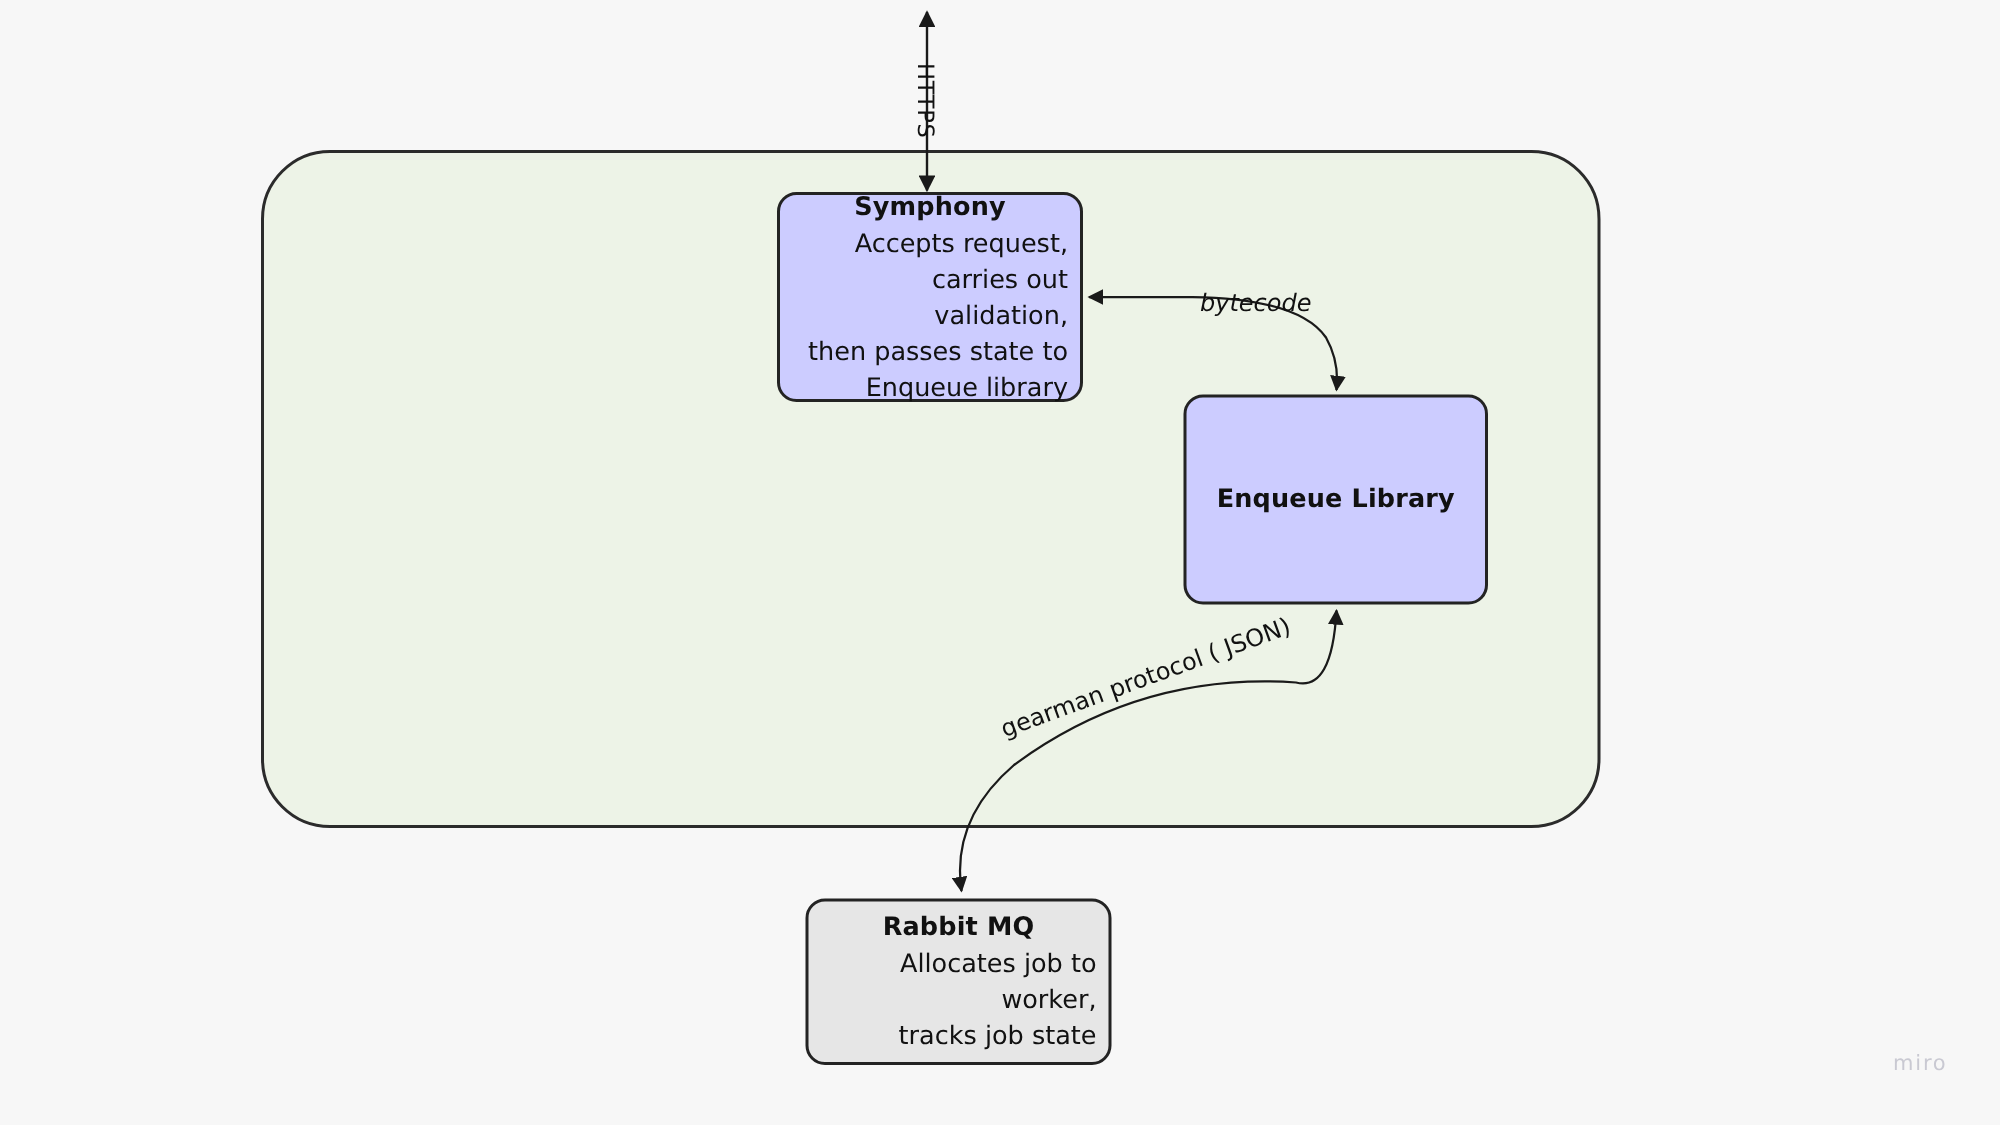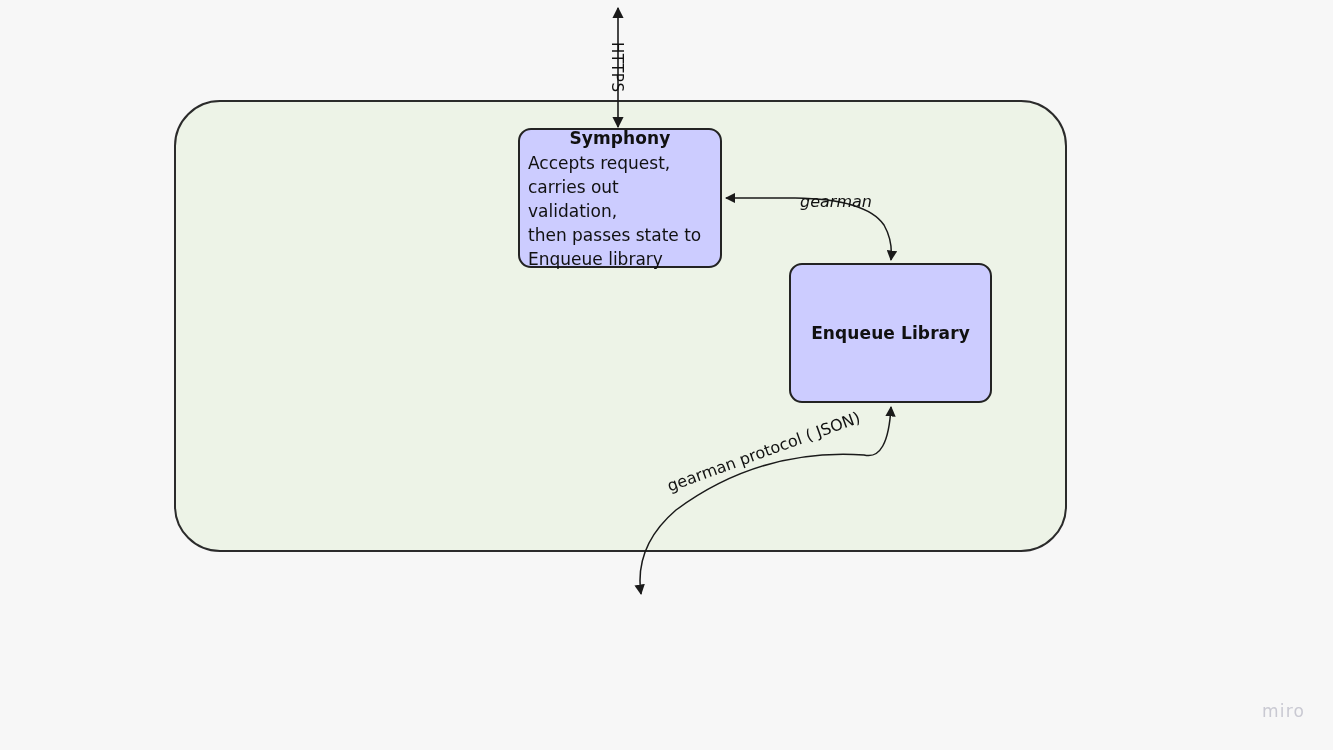--- a/index.html
+++ b/index.html
@@ -35,21 +35,21 @@
   }
   .node {
     position: absolute;
     box-sizing: border-box;
     border: 2px solid #232323;
     border-radius: 13px;
     display: flex;
     flex-direction: column;
     align-items: center;
     justify-content: center;
-    text-align: left;
+    text-align: right;
     color: #111111;
     padding: 6px 8px;
   }
   .node-title {
     font-weight: bold;
     font-size: 17px;
     line-height: 25px;
     letter-spacing: 0.1px;
   }
   .node-desc {
@@ -105,21 +105,21 @@
     left: 668px;
     top: 478px;
     transform: rotate(-20deg);
     transform-origin: 0 50%;
     font-size: 16px;
   }
   #watermark {
     position: absolute;
     left: 1262px;
     top: 701px;
-    font-size: 17px;
+    font-size: 14px;
     color: #c9c9d2;
     letter-spacing: 1.2px;
   }
 </style>
 </head>
 <body>
 
 <div id="canvas">
 
   <div class="group-box"></div>
@@ -152,20 +152,25 @@
     <div class="node-desc">Accepts request,
 carries out validation,
 then passes state to
 Enqueue library</div>
   </div>
 
   <div id="node-enqueue" class="node node-purple">
     <div class="node-title">Enqueue Library</div>
   </div>
 
+  <div id="node-rabbitmq" class="node node-gray">
+    <div class="node-title">Rabbit MQ</div>
+    <div class="node-desc">Allocates job to worker,
+tracks job state</div>
+  </div>
 
   <div id="label-https" class="edge-label">HTTPS</div>
-  <div id="label-bytecode" class="edge-label">gearman</div>
+  <div id="label-bytecode" class="edge-label">bytecode</div>
   <div id="label-gearman" class="edge-label">gearman protocol  ( JSON)</div>
 
   <div id="watermark">miro</div>
 
 </div>
 
 </body></html>

